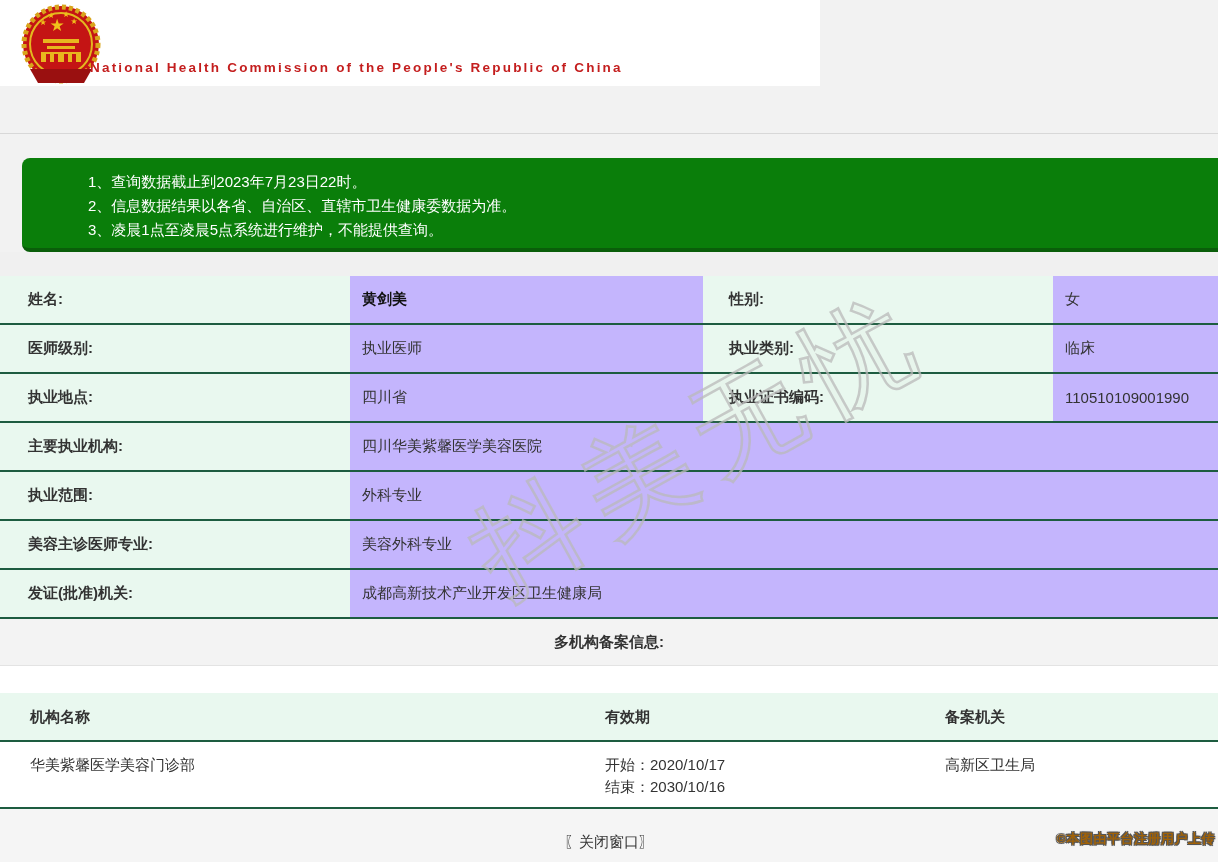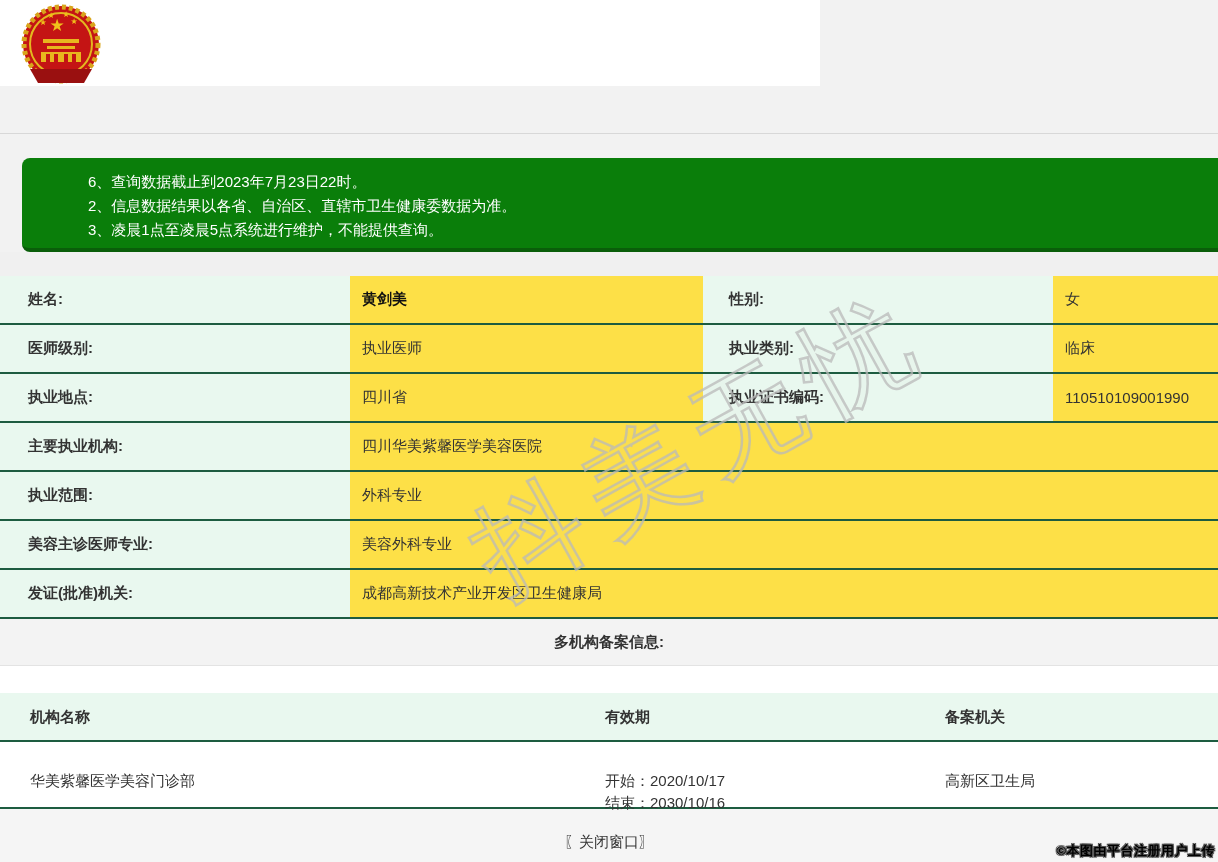--- a/index.html
+++ b/index.html
@@ -34,36 +34,36 @@
   .content{background:#ffffff;}
   .row{
     display:grid;height:47px;border-bottom:2px solid #1d5c40;
     font-size:15px;
   }
   .row.r4{grid-template-columns:350px 353px 350px 1fr;}
   .row.r2{grid-template-columns:350px 1fr;}
   .cell{display:flex;align-items:center;}
   .lbl{background:#e9f8ef;font-weight:700;padding-left:28px;}
   .lbl.l2{padding-left:26px;}
-  .val{background:#fde047;padding-left:12px;}
+  .val{background:#c4b5fd;padding-left:12px;}
   .val.bold{font-weight:700;color:#111;}
   .section-bar{
     height:46px;background:#f3f3f3;border-bottom:1px solid #e3e3e3;
     display:flex;align-items:center;justify-content:center;
     font-size:15px;font-weight:700;
   }
   .gap-b{height:27px;background:#ffffff;}
   .frow{
     display:grid;grid-template-columns:575px 340px 1fr;
     border-bottom:2px solid #1d5c40;font-size:15px;
   }
   .frow.fhead{height:47px;background:#e9f8ef;font-weight:700;}
   .frow.fhead .fcell{display:flex;align-items:center;}
   .frow.fdata{height:65px;background:#ffffff;}
-  .frow.fdata .fcell{padding-top:28px;}
+  .frow.fdata .fcell{padding-top:12px;}
   .fcell{padding-left:30px;line-height:22px;}
   .footer{
     height:66px;background:#f5f5f5;
     display:flex;justify-content:center;align-items:flex-start;
     padding-top:0;
   }
   .close-link{
     margin-top:24px;font-size:15px;color:#333;cursor:pointer;white-space:nowrap;
   }
   .wm-diagonal{
@@ -71,22 +71,22 @@
     display:flex;align-items:center;justify-content:center;
     pointer-events:none;z-index:6;
   }
   .wm-diagonal span{
     transform:rotate(-29deg);
     font-size:108px;letter-spacing:16px;font-weight:400;white-space:nowrap;
     color:rgba(200,200,200,0.06);
     -webkit-text-stroke:2.5px rgba(185,185,185,0.75);
   }
   .wm-credit{
-    position:absolute;right:3px;bottom:2px;z-index:7;
-    font-size:13px;font-weight:700;color:#000000;letter-spacing:0.5px;
+    position:absolute;right:3px;bottom:14px;z-index:7;
+    font-size:13px;font-weight:700;color:#a16207;letter-spacing:0.5px;
     text-shadow:-1px -1px 0 #555,1px -1px 0 #555,-1px 1px 0 #555,1px 1px 0 #555,0 0 2px #444;
     pointer-events:none;white-space:nowrap;
   }
 </style>
 </head>
 <body>
 
 <div class="banner">
   <div class="emblem">
     <svg width="106" height="82" viewBox="0 0 106 82">
@@ -101,27 +101,28 @@
       <rect x="35" y="36" width="36" height="4" fill="#e8b61e"></rect>
       <rect x="39" y="43" width="28" height="3" fill="#e8b61e"></rect>
       <rect x="33" y="49" width="40" height="10" fill="#e8b61e"></rect>
       <rect x="38" y="51" width="4" height="8" fill="#c41414"></rect>
       <rect x="46" y="51" width="4" height="8" fill="#c41414"></rect>
       <rect x="56" y="51" width="4" height="8" fill="#c41414"></rect>
       <rect x="64" y="51" width="4" height="8" fill="#c41414"></rect>
       <path d="M22 66 L84 66 L76 80 L30 80 Z" fill="#9a1010"></path>
     </svg>
   </div>
+  <div class="title-en">National Health Commission of the People's Republic of China</div>
 </div>
 
 <div class="strip1"></div>
 <div class="strip2"></div>
 
 <div class="notice">
-  <div class="notice-line">6、查询数据截止到2023年7月23日22时。</div>
+  <div class="notice-line">1、查询数据截止到2023年7月23日22时。</div>
   <div class="notice-line">2、信息数据结果以各省、自治区、直辖市卫生健康委数据为准。</div>
   <div class="notice-line">3、凌晨1点至凌晨5点系统进行维护，不能提供查询。</div>
 </div>
 
 <div class="gap-a"></div>
 
 <div class="content">
 
   <div>
     <div class="row r4">

